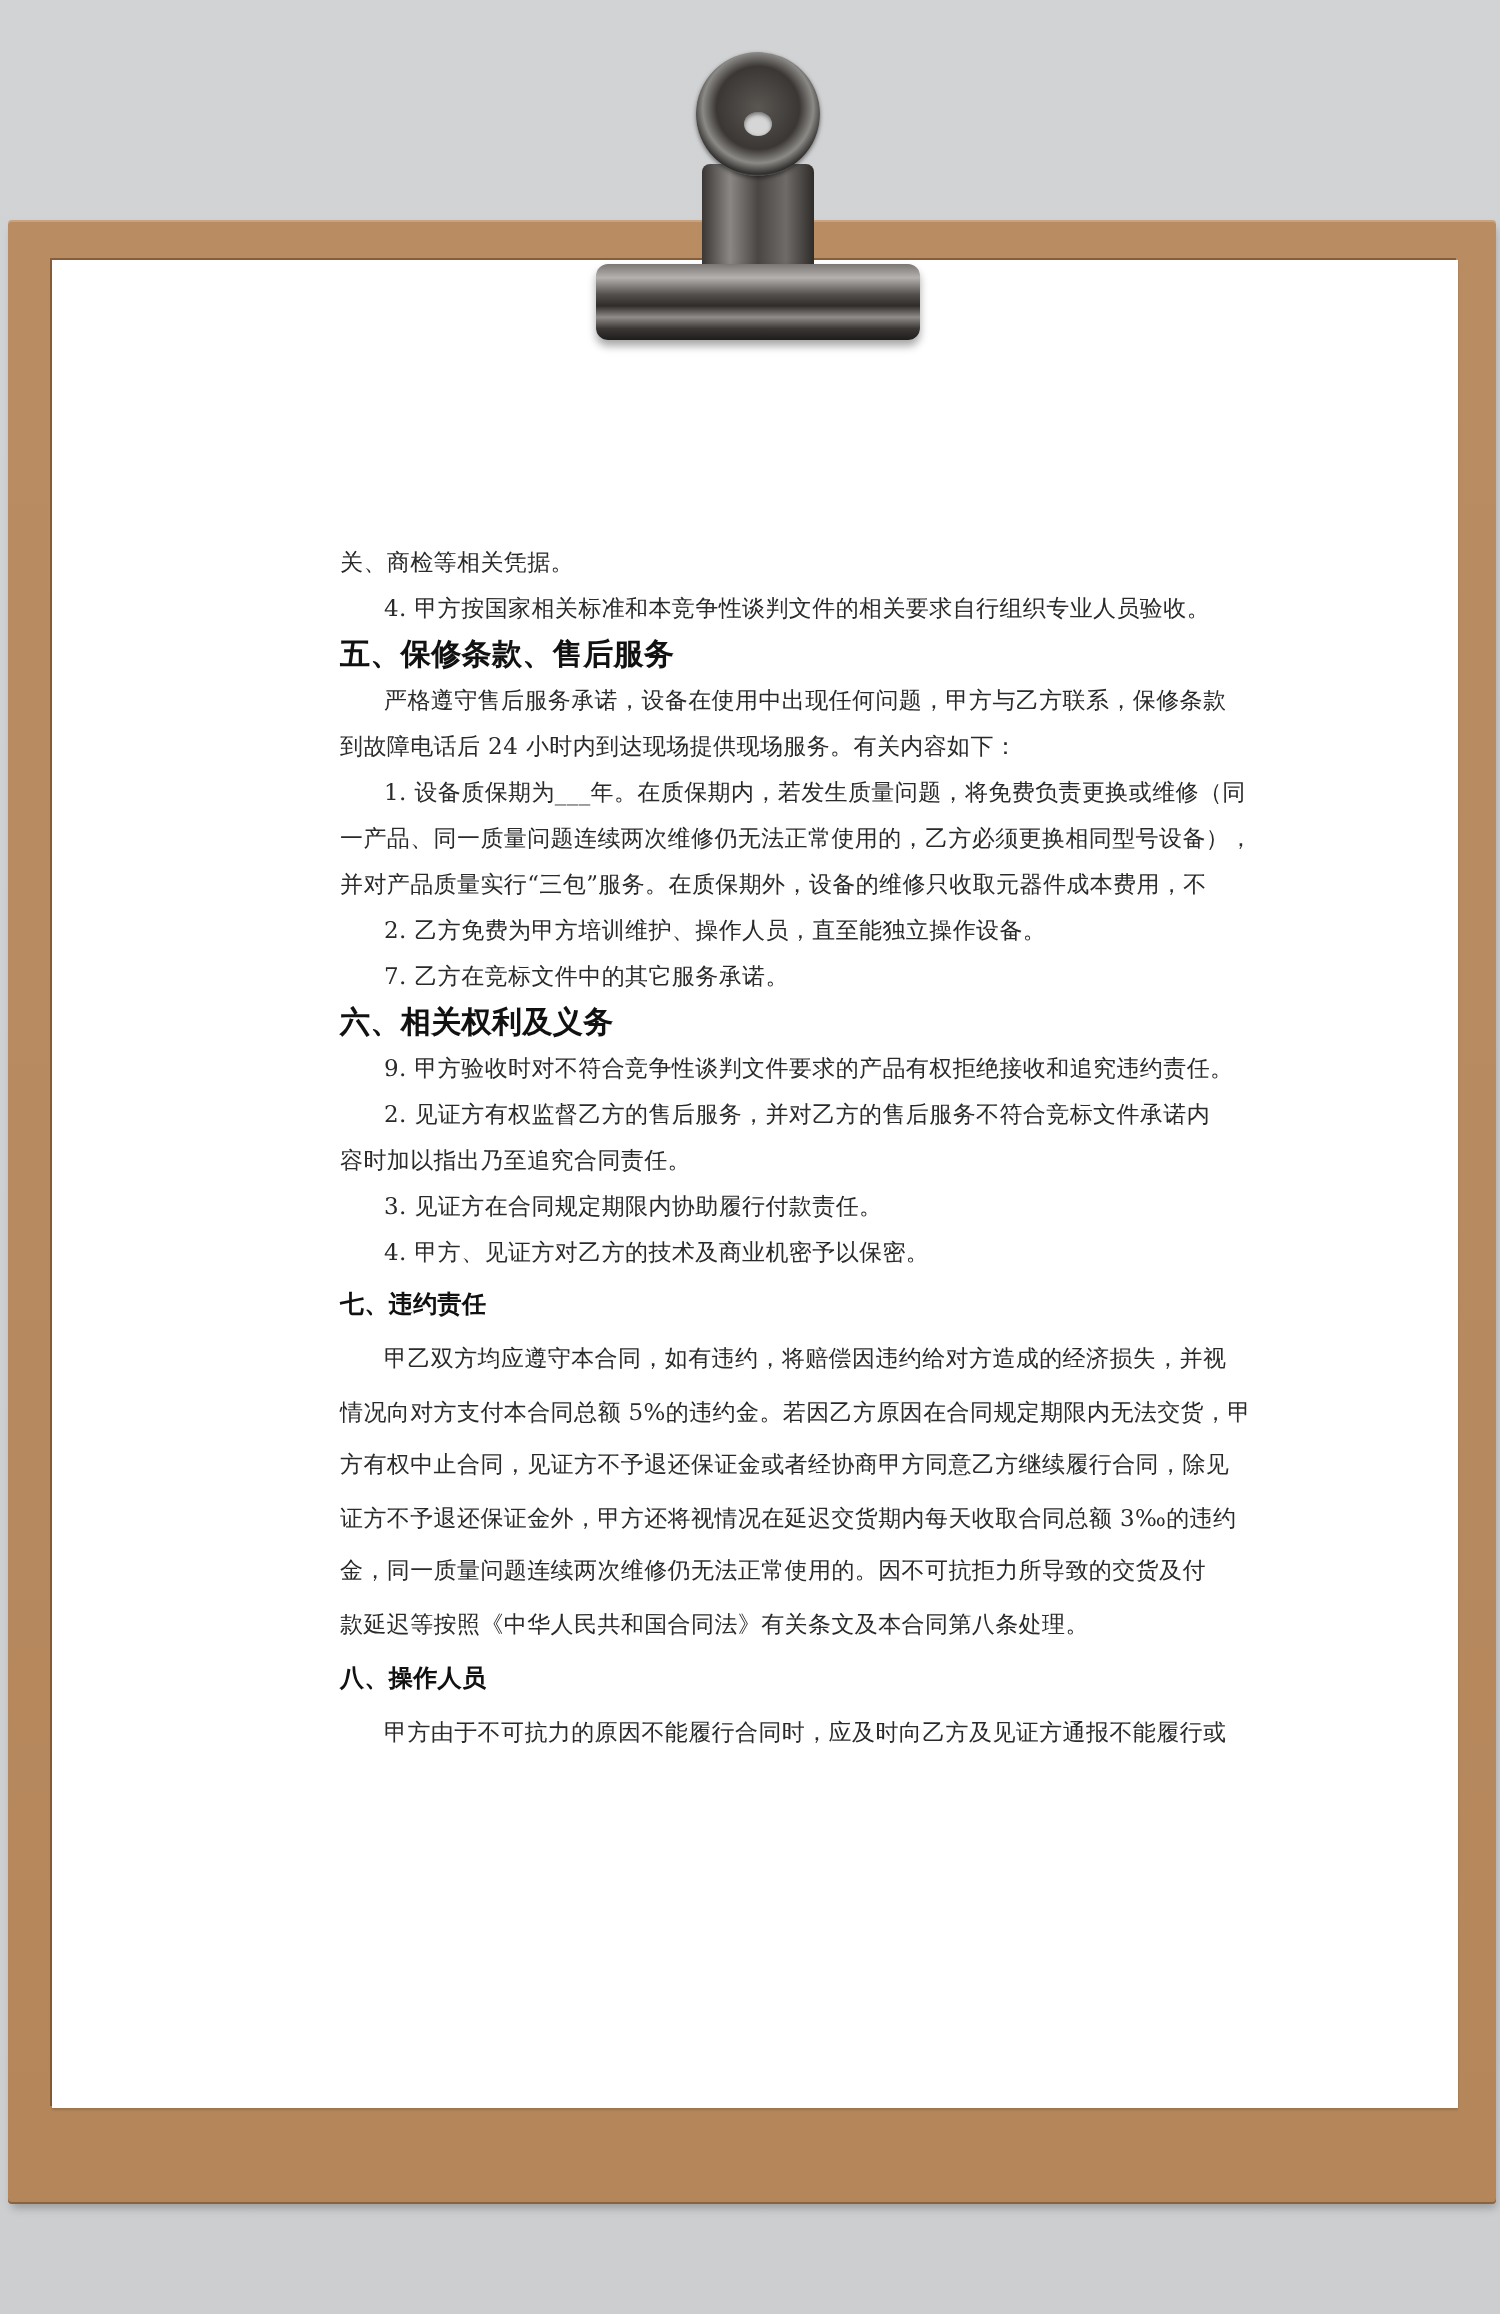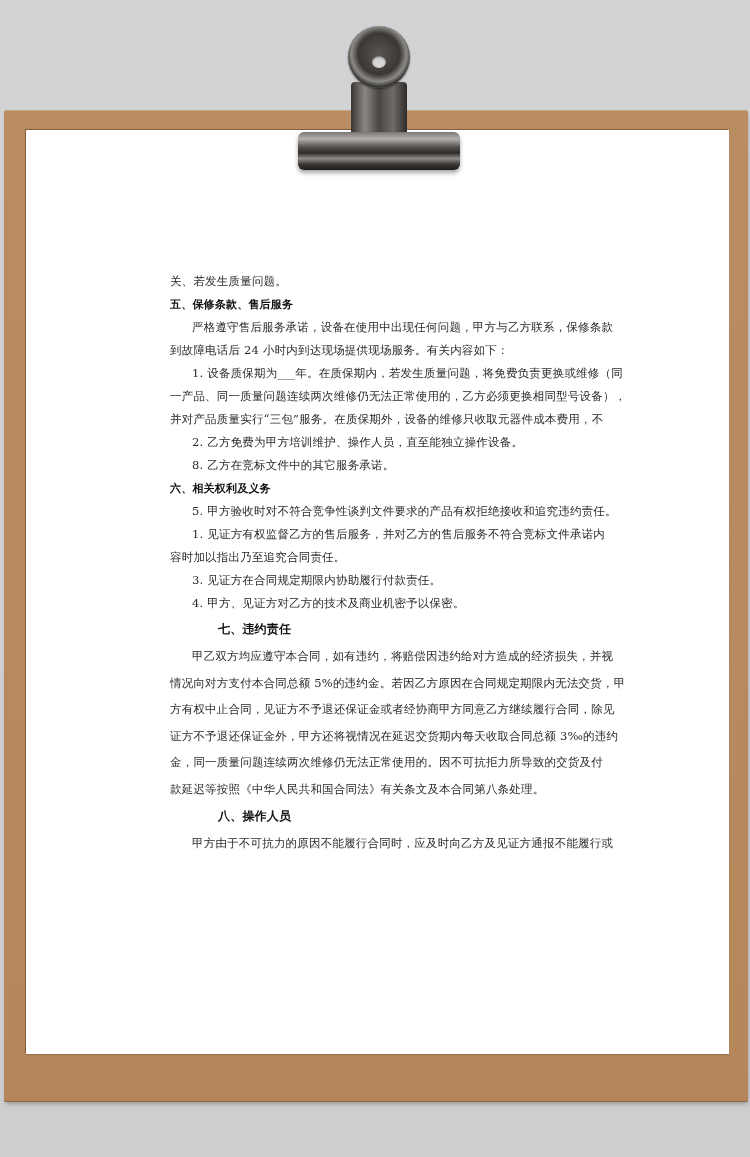--- a/index.html
+++ b/index.html
@@ -42,51 +42,52 @@
       position: absolute; left: 2px; top: 108px; width: 162px; height: 38px; border-radius: 6px;
       background: linear-gradient(180deg, #7a7673 0%, #b4b1ae 18%, #54504d 40%, #2f2c2a 55%, #8f8c89 70%, #3a3735 85%, #1f1d1c 100%);
       box-shadow: 0 3px 4px rgba(0,0,0,0.35);
     }
     .doc {
       position: absolute; left: 170px; top: 270px; width: 420px;
       font-size: 11.5px; color: #2a2a2a; letter-spacing: 0.2px;
     }
     .line { white-space: nowrap; height: 23px; line-height: 23px; }
     .indent { padding-left: 22px; }
-    .heading { font-weight: bold; color: #111; font-family: "DejaVu Sans", "Liberation Sans", sans-serif; font-size: 11px; }
+    .heading { font-weight: bold; color: #111; font-family: "DejaVu Sans", "Liberation Sans", sans-serif; font-size: 15px; }
     .tall { height: 26.5px; line-height: 26.5px; }
-    .heading.big { font-size: 12px; height: 28px; line-height: 28px; margin-left: 48px; }
+    .heading.big { font-size: 12px; height: 28px; line-height: 28px; }
   </style>
 </head>
 <body>
 
 <div class="shadow"></div>
 <div class="board"></div>
 <div class="paper"></div>
 
 <div class="clip">
   <div class="clip-neck"></div>
   <div class="clip-ring"></div>
   <div class="clip-hole"></div>
   <div class="clip-bar"></div>
 </div>
 
 <div class="doc">
-  <div class="line">关、若发生质量问题。</div>
+  <div class="line">关、商检等相关凭据。</div>
+  <div class="line indent">4.  甲方按国家相关标准和本竞争性谈判文件的相关要求自行组织专业人员验收。</div>
   <div class="line heading">五、保修条款、售后服务</div>
   <div class="line indent">严格遵守售后服务承诺，设备在使用中出现任何问题，甲方与乙方联系，保修条款</div>
   <div class="line">到故障电话后 24 小时内到达现场提供现场服务。有关内容如下：</div>
   <div class="line indent">1.  设备质保期为___年。在质保期内，若发生质量问题，将免费负责更换或维修（同</div>
   <div class="line">一产品、同一质量问题连续两次维修仍无法正常使用的，乙方必须更换相同型号设备），</div>
   <div class="line">并对产品质量实行“三包”服务。在质保期外，设备的维修只收取元器件成本费用，不</div>
   <div class="line indent">2.  乙方免费为甲方培训维护、操作人员，直至能独立操作设备。</div>
-  <div class="line indent">8.  乙方在竞标文件中的其它服务承诺。</div>
+  <div class="line indent">7.  乙方在竞标文件中的其它服务承诺。</div>
   <div class="line heading">六、相关权利及义务</div>
-  <div class="line indent">5.  甲方验收时对不符合竞争性谈判文件要求的产品有权拒绝接收和追究违约责任。</div>
-  <div class="line indent">1.  见证方有权监督乙方的售后服务，并对乙方的售后服务不符合竞标文件承诺内</div>
+  <div class="line indent">9.  甲方验收时对不符合竞争性谈判文件要求的产品有权拒绝接收和追究违约责任。</div>
+  <div class="line indent">2.  见证方有权监督乙方的售后服务，并对乙方的售后服务不符合竞标文件承诺内</div>
   <div class="line">容时加以指出乃至追究合同责任。</div>
   <div class="line indent">3.  见证方在合同规定期限内协助履行付款责任。</div>
   <div class="line indent">4.  甲方、见证方对乙方的技术及商业机密予以保密。</div>
   <div class="line heading big">七、违约责任</div>
   <div class="line tall indent">甲乙双方均应遵守本合同，如有违约，将赔偿因违约给对方造成的经济损失，并视</div>
   <div class="line tall">情况向对方支付本合同总额 5%的违约金。若因乙方原因在合同规定期限内无法交货，甲</div>
   <div class="line tall">方有权中止合同，见证方不予退还保证金或者经协商甲方同意乙方继续履行合同，除见</div>
   <div class="line tall">证方不予退还保证金外，甲方还将视情况在延迟交货期内每天收取合同总额 3‰的违约</div>
   <div class="line tall">金，同一质量问题连续两次维修仍无法正常使用的。因不可抗拒力所导致的交货及付</div>
   <div class="line tall">款延迟等按照《中华人民共和国合同法》有关条文及本合同第八条处理。</div>

